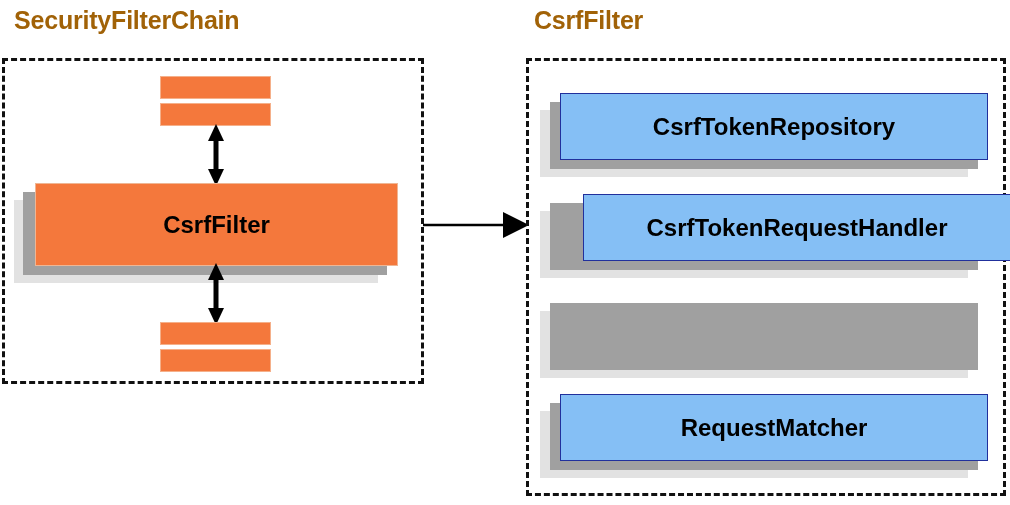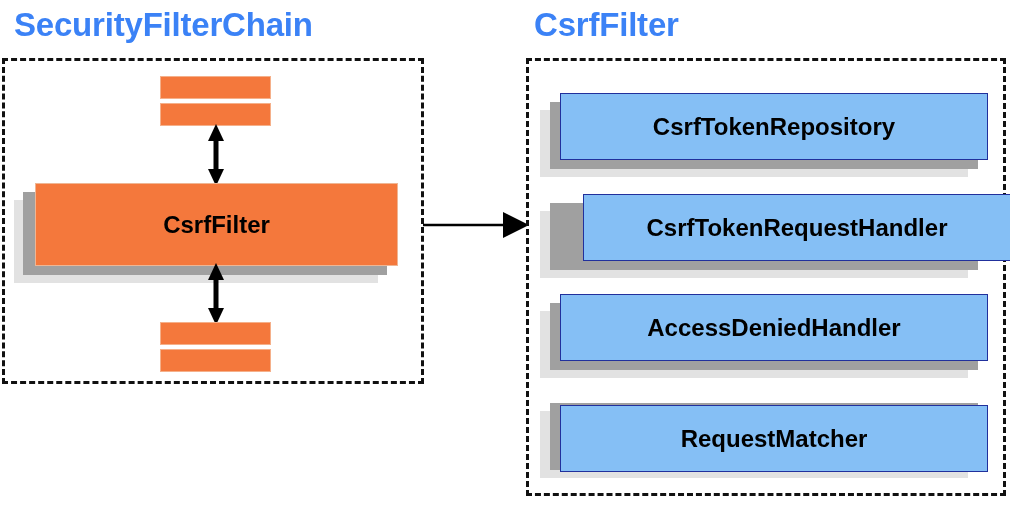--- a/index.html
+++ b/index.html
@@ -16,23 +16,23 @@
     height: 505px;
     background: #ffffff;
     overflow: hidden;
   }
 
   
   .panel-title {
     position: absolute;
     font-family: "Liberation Sans", sans-serif;
     font-weight: bold;
-    font-size: 33px;
+    font-size: 25px;
     line-height: 1;
-    color: #3b82f6;
+    color: #a16207;
     white-space: nowrap;
     letter-spacing: -0.2px;
   }
   #title-left  { left: 14px;  top: 8px; }
   #title-right { left: 534px; top: 8px; }
 
   
   .group-box {
     position: absolute;
     border: 3px dashed #111111;
@@ -155,23 +155,20 @@
   </div>
 
   <div class="shadow-far" style="left:540px; top:211px; width:428px; height:67px;"></div>
   <div class="shadow-near" style="left:550px; top:203px; width:428px; height:67px;"></div>
   <div class="node-blue" style="left:583px; top:194px; width:428px; height:67px;">
     <span class="node-label">CsrfTokenRequestHandler</span>
   </div>
 
   <div class="shadow-far" style="left:540px; top:311px; width:428px; height:67px;"></div>
   <div class="shadow-near" style="left:550px; top:303px; width:428px; height:67px;"></div>
-  <div class="node-blue" style="left:560px; top:294px; width:428px; height:67px;">
-    <span class="node-label">AccessDeniedHandler</span>
-  </div>
 
   <div class="shadow-far" style="left:540px; top:411px; width:428px; height:67px;"></div>
   <div class="shadow-near" style="left:550px; top:403px; width:428px; height:67px;"></div>
-  <div class="node-blue" style="left:560px; top:405px; width:428px; height:67px;">
+  <div class="node-blue" style="left:560px; top:394px; width:428px; height:67px;">
     <span class="node-label">RequestMatcher</span>
   </div>
 
 </div>
 
 </body></html>

